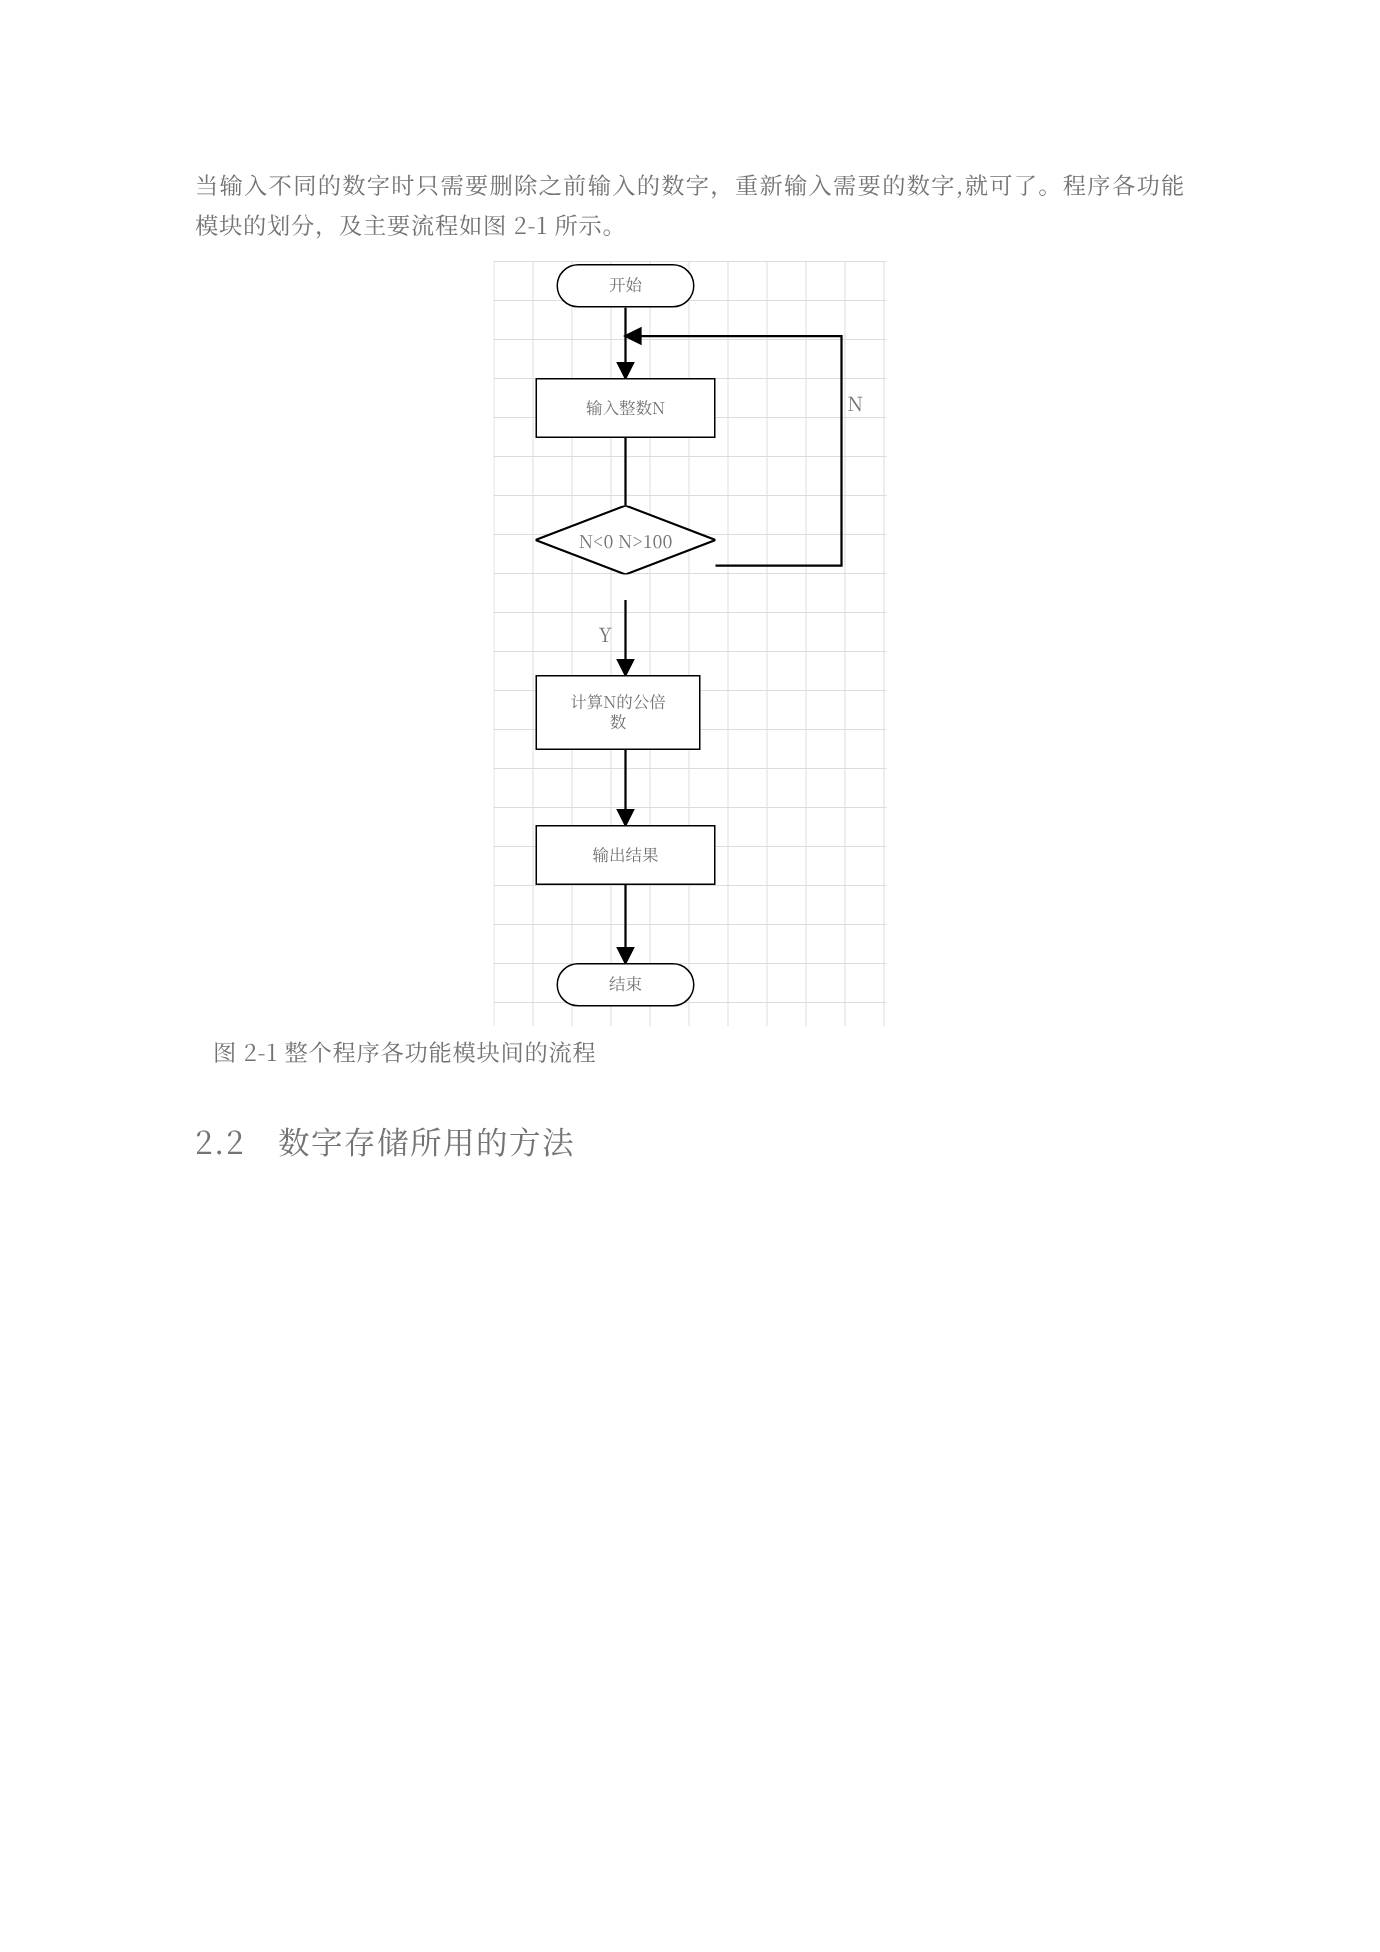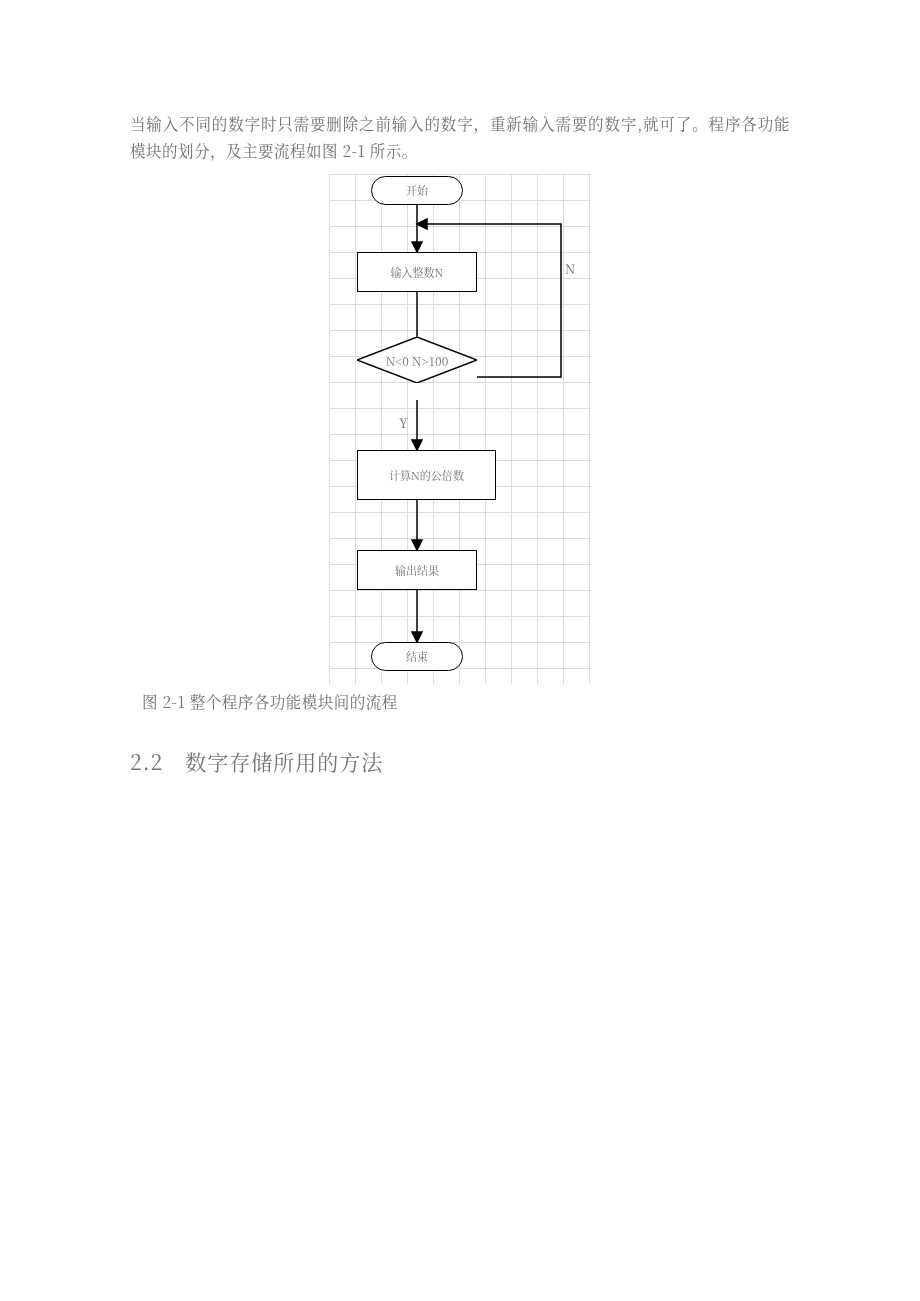--- a/index.html
+++ b/index.html
@@ -86,21 +86,21 @@
     <div class="diamond">
       <svg viewBox="0 0 120 46">
             <polygon points="60,0 120,23 60,46 0,23" fill="#fff" stroke="#000" stroke-width="1.4"></polygon>
           </svg>
       <div class="diamond-text">N&lt;0  N&gt;100</div>
     </div>
 
     <div class="edge-label" style="left:236px;top:84px;">N</div>
     <div class="edge-label" style="left:70px;top:238px;">Y</div>
 
-    <div class="node" style="left:28px;top:276px;width:139px;height:50px;">
+    <div class="node" style="left:28px;top:276px;width:110px;height:50px;flex-direction:column;">
       <span>计算N的公倍</span>
       <span>数</span>
     </div>
 
     <div class="node" style="left:28px;top:376px;width:120px;height:40px;">输出结果</div>
 
     <div class="node term" style="left:42px;top:468px;width:92px;height:29px;">结束</div>
   </div>
 </div>
 

